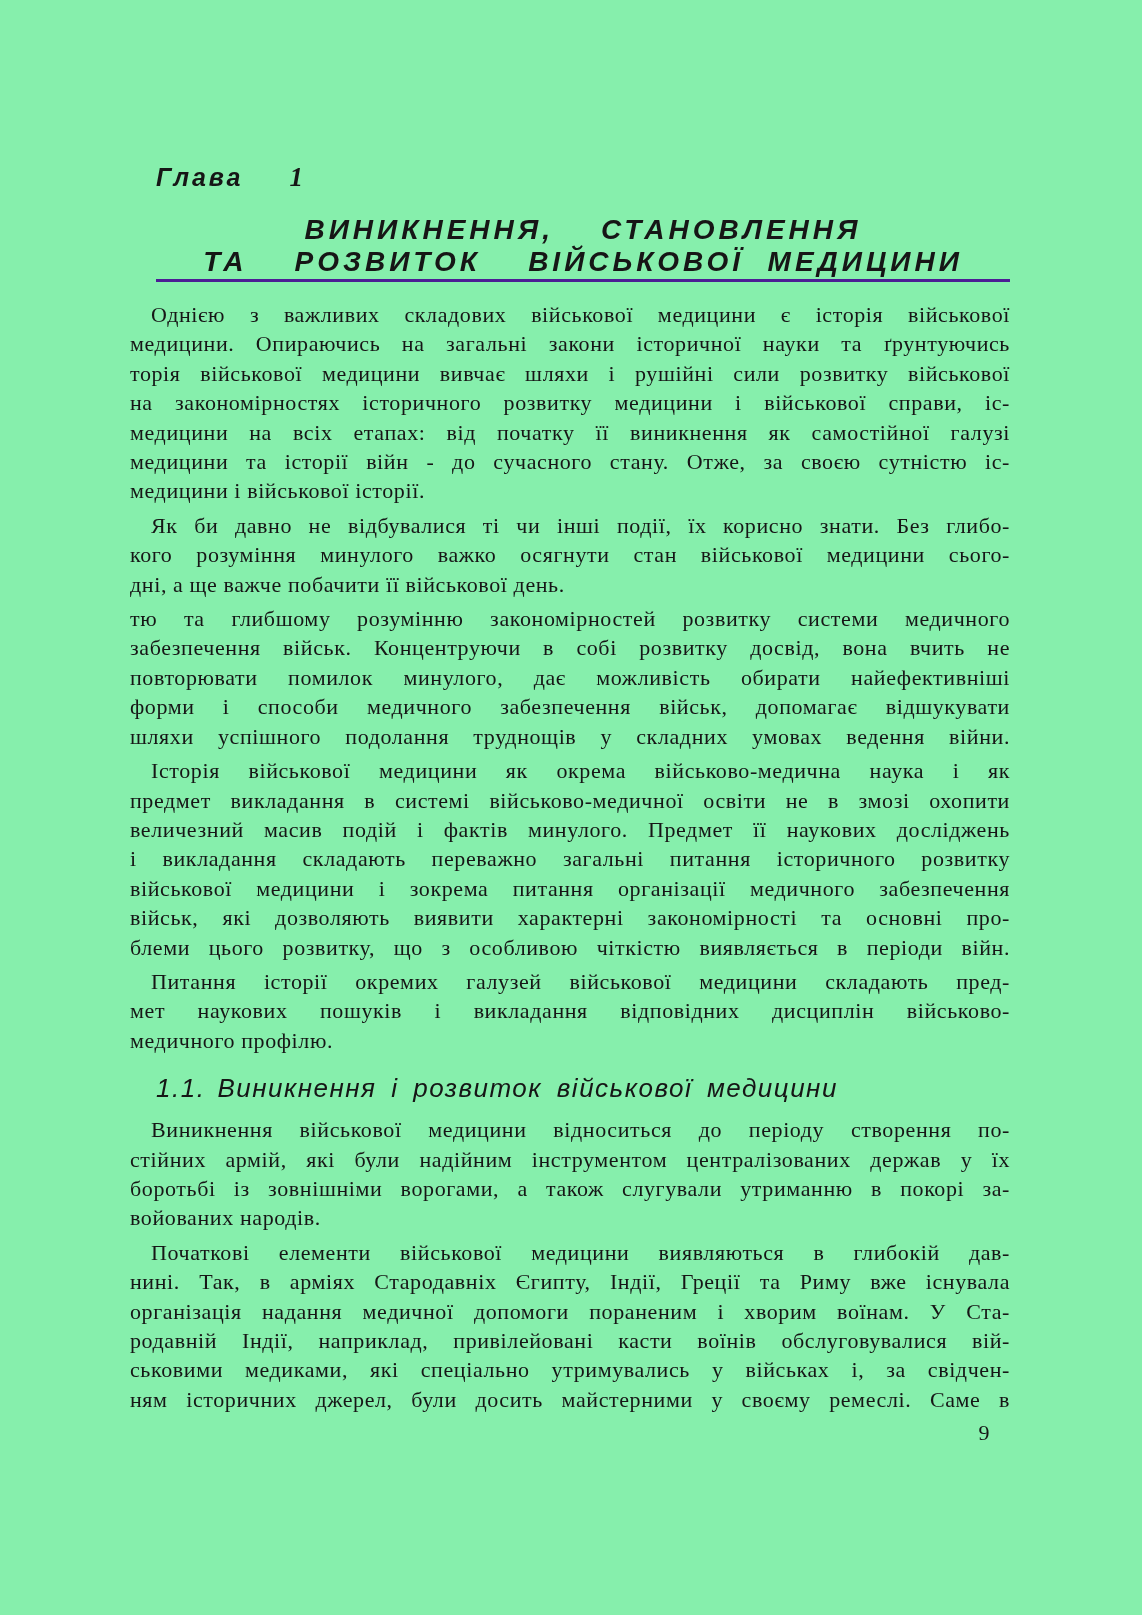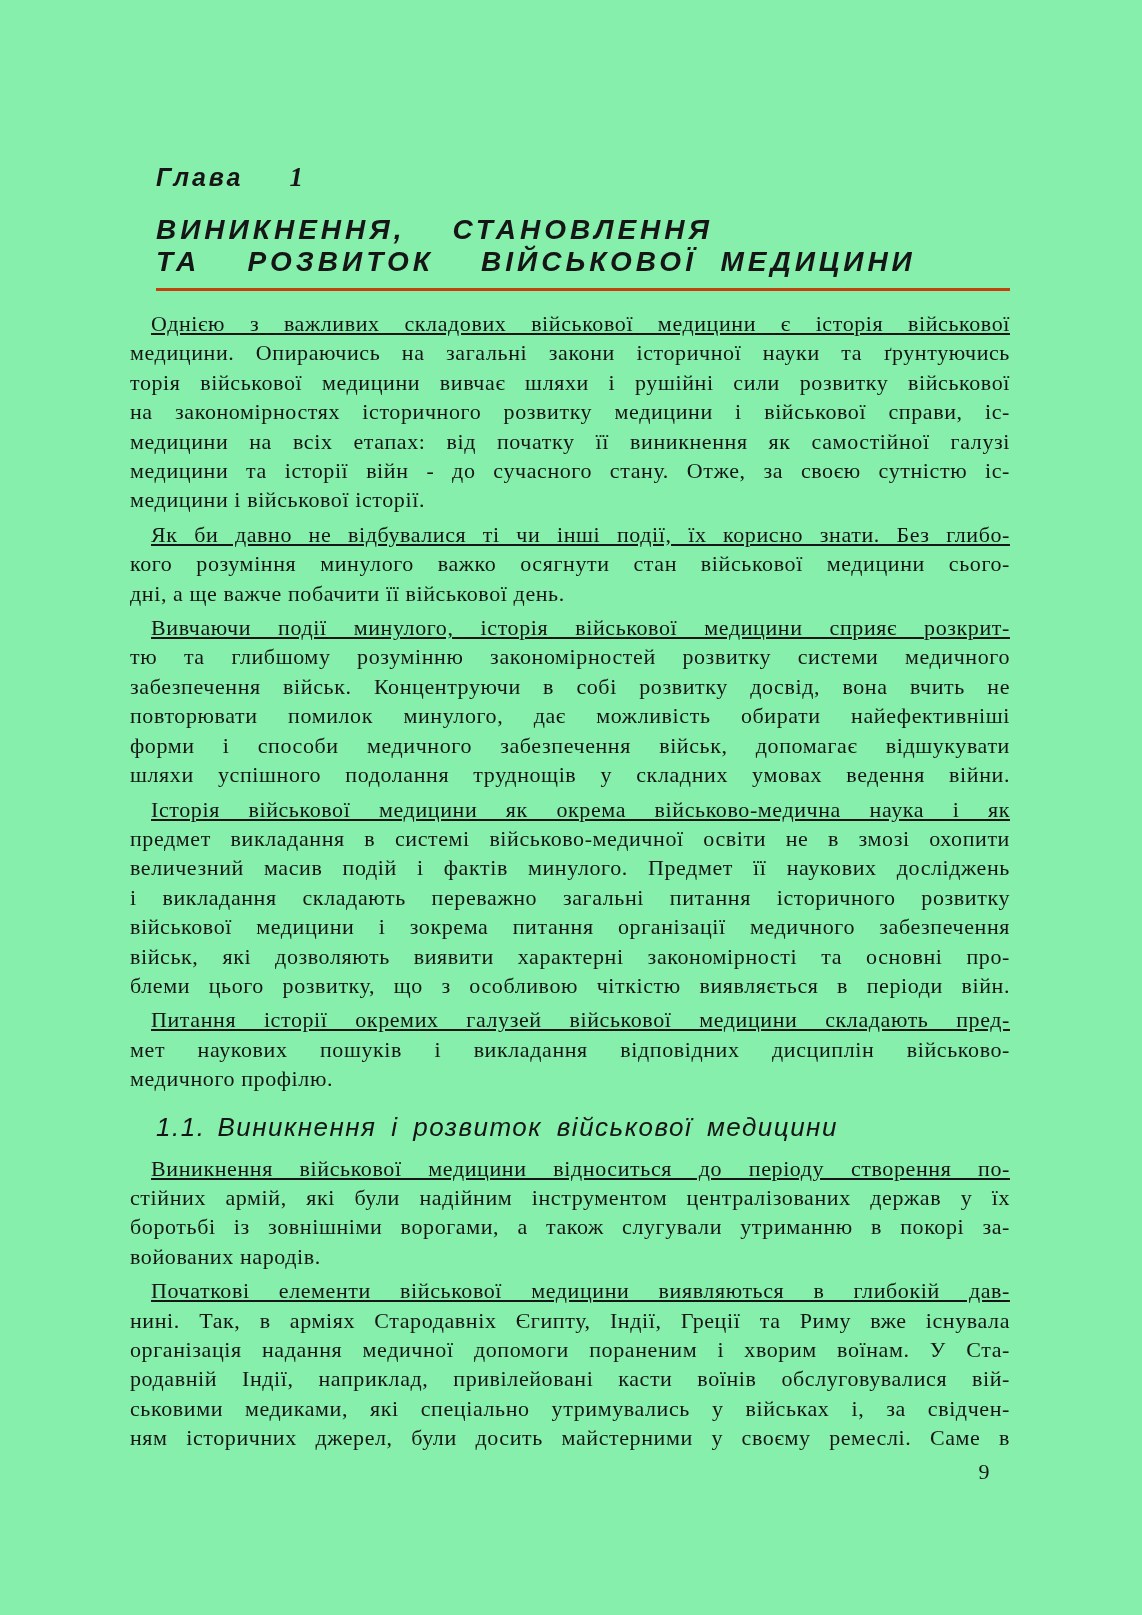--- a/index.html
+++ b/index.html
@@ -34,47 +34,48 @@
     font-size: 27px;
     margin-left: 46px;
   }
   
   .doc-title {
     font-family: "Liberation Sans", sans-serif;
     font-weight: bold;
     font-style: italic;
     font-size: 28px;
     letter-spacing: 4px;
+    text-align: center;
   }
   .t-line1 {
     line-height: 32px;
     padding-left: 26px;
     white-space: pre;
   }
   .t-line2 {
     line-height: 32px;
     margin-left: 26px;
-    padding-bottom: 10px;
-    border-bottom: 3px solid #c2410c;
+    padding-bottom: 1px;
+    border-bottom: 3px solid #4c1d95;
     white-space: pre;
   }
   
   .bodytext {
     margin-top: 18px;
     font-family: "Liberation Serif", serif;
     font-size: 22px;
     line-height: 29.4px;
     letter-spacing: 0.6px;
   }
   .para { margin: 0 0 5px 0; }
   .tline {
     text-align: justify;
     text-align-last: justify;
   }
-  .tline.first { padding-left: 21px; text-decoration: underline; }
+  .tline.first { padding-left: 21px; }
   .tline.endline { text-align-last: left; }
   
   .section-heading {
     font-family: "Liberation Sans", sans-serif;
     font-weight: normal;
     font-style: italic;
     font-size: 26px;
     line-height: 34px;
     letter-spacing: 1.5px;
     word-spacing: 6px;
@@ -117,21 +118,20 @@
             <div class="tline">медицини на всіх етапах: від початку її виникнення як самостійної галузі</div>
             <div class="tline">медицини та історії війн - до сучасного стану. Отже, за своєю сутністю іс-</div>
             <div class="tline endline">медицини і військової історії.</div>
           </div>
           <div class="para">
             <div class="tline first">Як би давно не відбувалися ті чи інші події, їх корисно знати. Без глибо-</div>
             <div class="tline">кого розуміння минулого важко осягнути стан військової медицини сього-</div>
             <div class="tline endline">дні, а ще важче побачити її військової день.</div>
           </div>
           <div class="para">
-            <div class="tline first">Вивчаючи події минулого, історія військової медицини сприяє розкрит-</div>
             <div class="tline">тю та глибшому розумінню закономірностей розвитку системи медичного</div>
             <div class="tline">забезпечення військ. Концентруючи в собі розвитку досвід, вона вчить не</div>
             <div class="tline">повторювати помилок минулого, дає можливість обирати найефективніші</div>
             <div class="tline">форми і способи медичного забезпечення військ, допомагає відшукувати</div>
             <div class="tline">шляхи успішного подолання труднощів у складних умовах ведення війни.</div>
           </div>
           <div class="para">
             <div class="tline first">Історія військової медицини як окрема військово-медична наука і як</div>
             <div class="tline">предмет викладання в системі військово-медичної освіти не в змозі охопити</div>
             <div class="tline">величезний масив подій і фактів минулого. Предмет її наукових досліджень</div>

